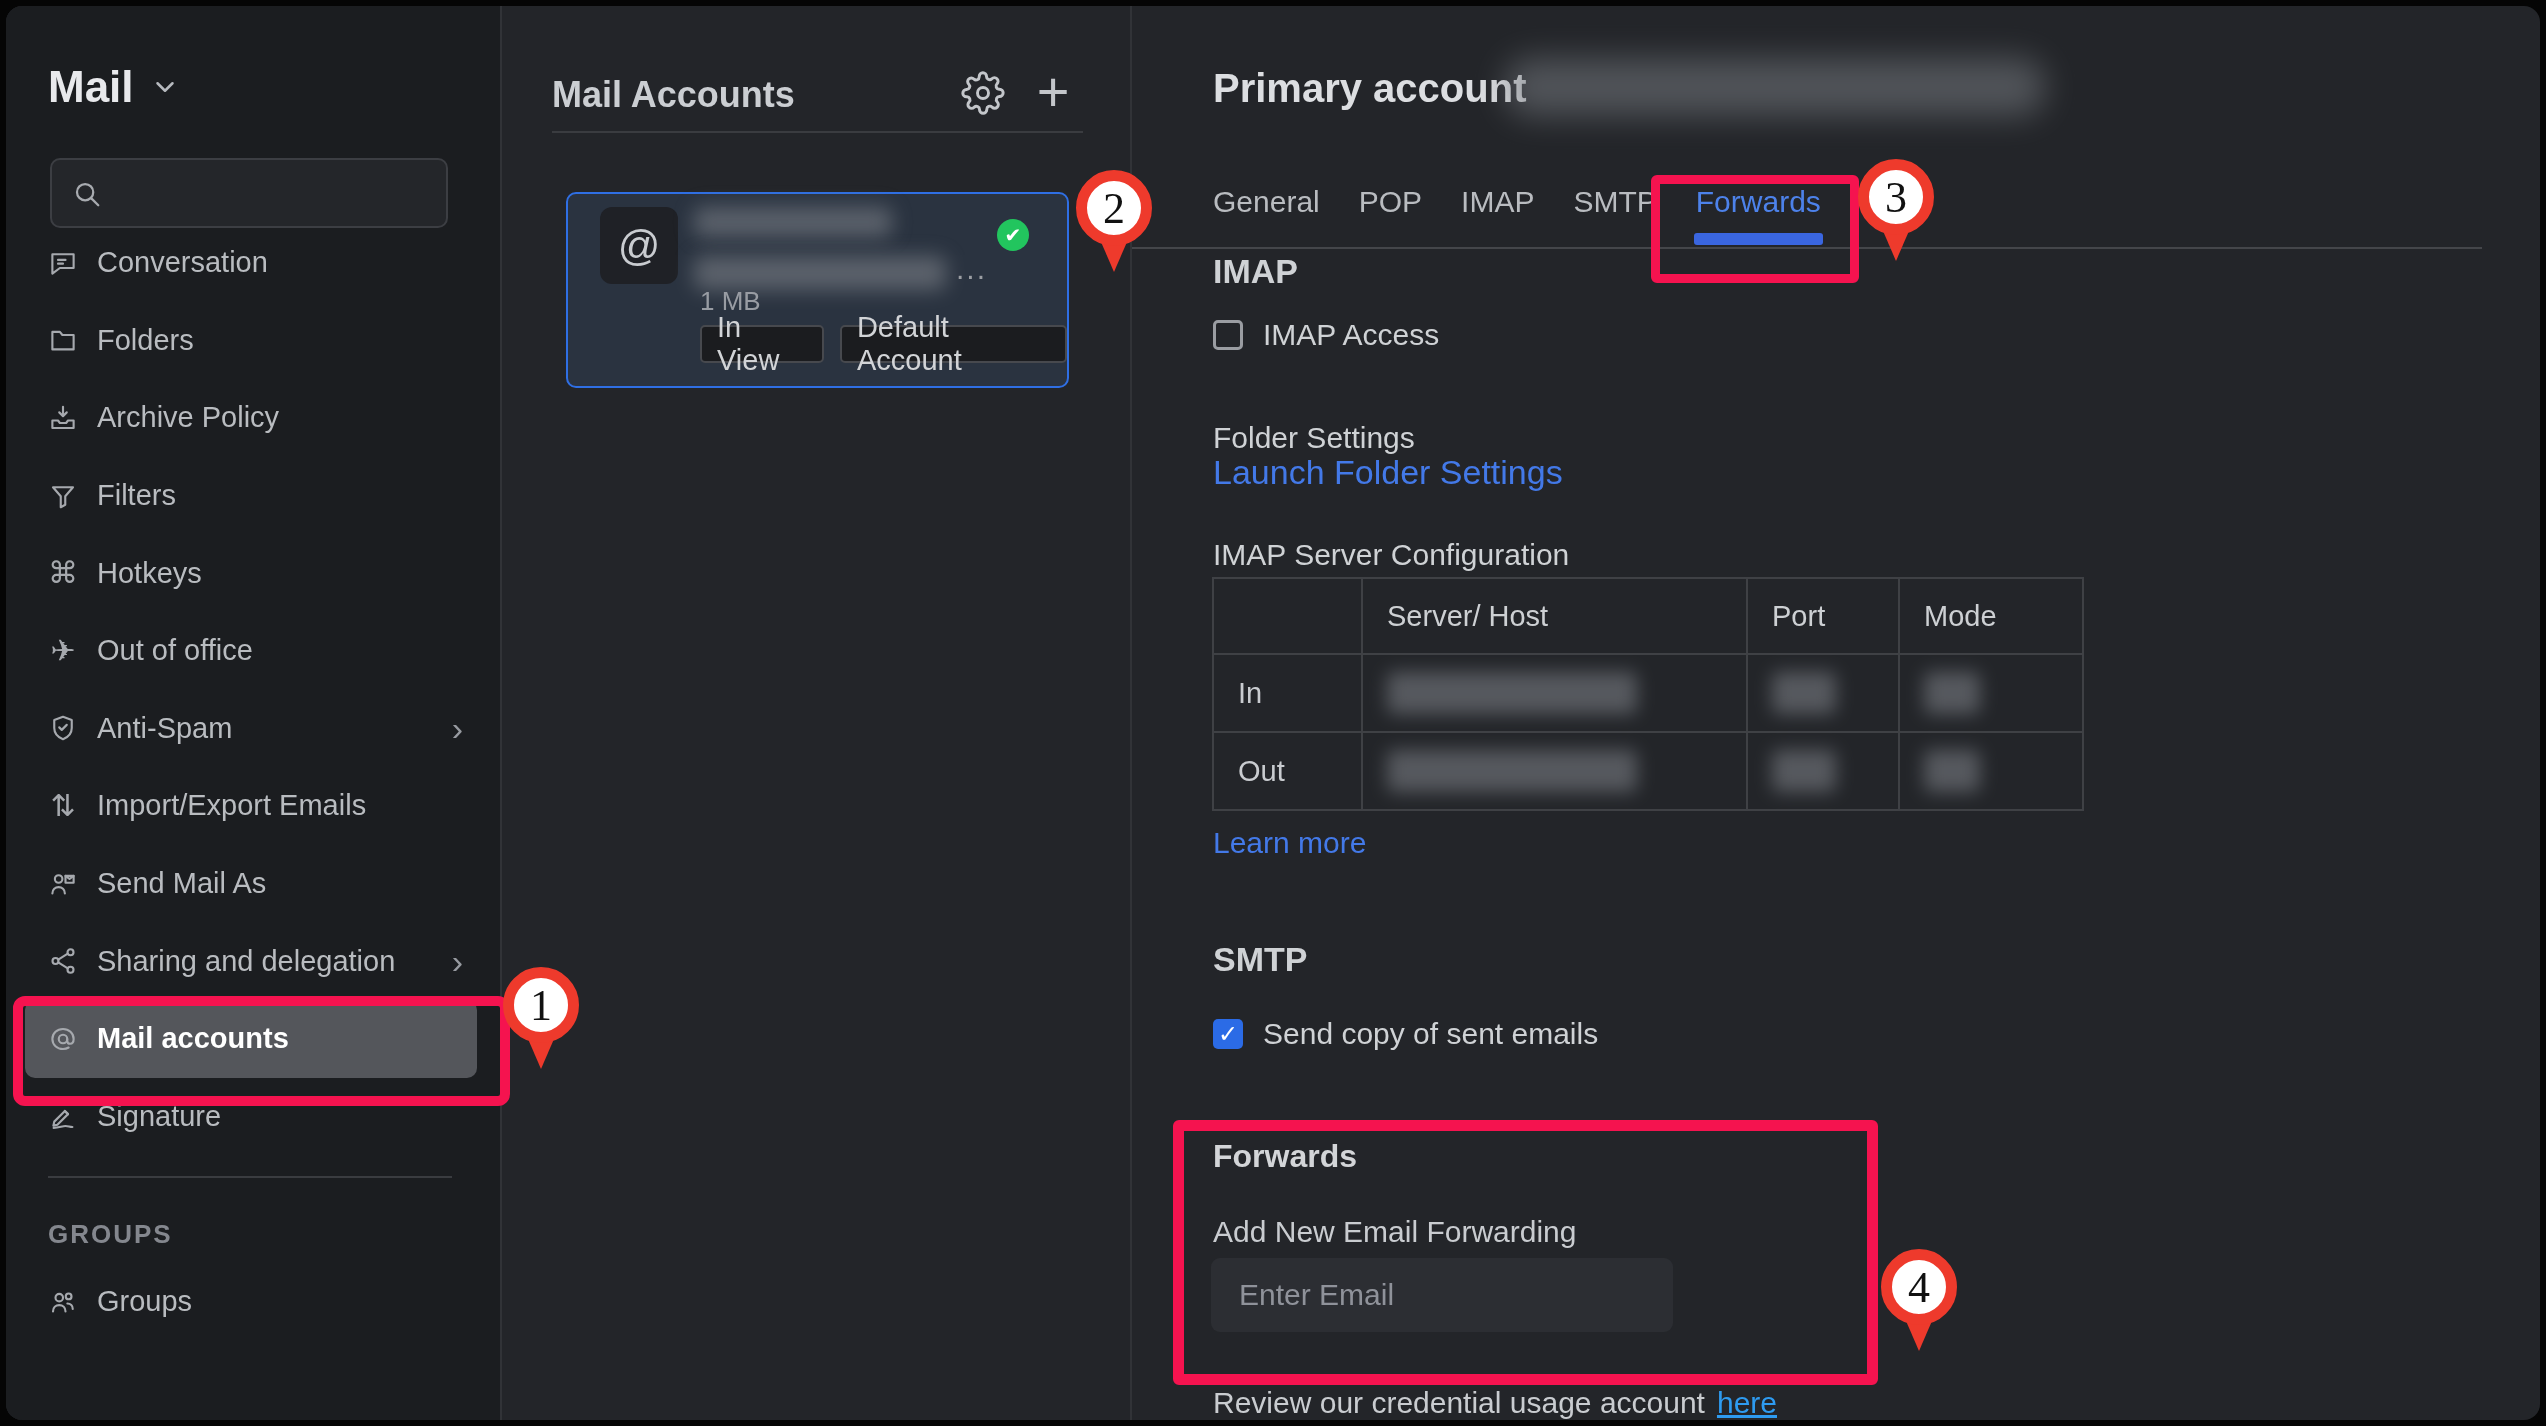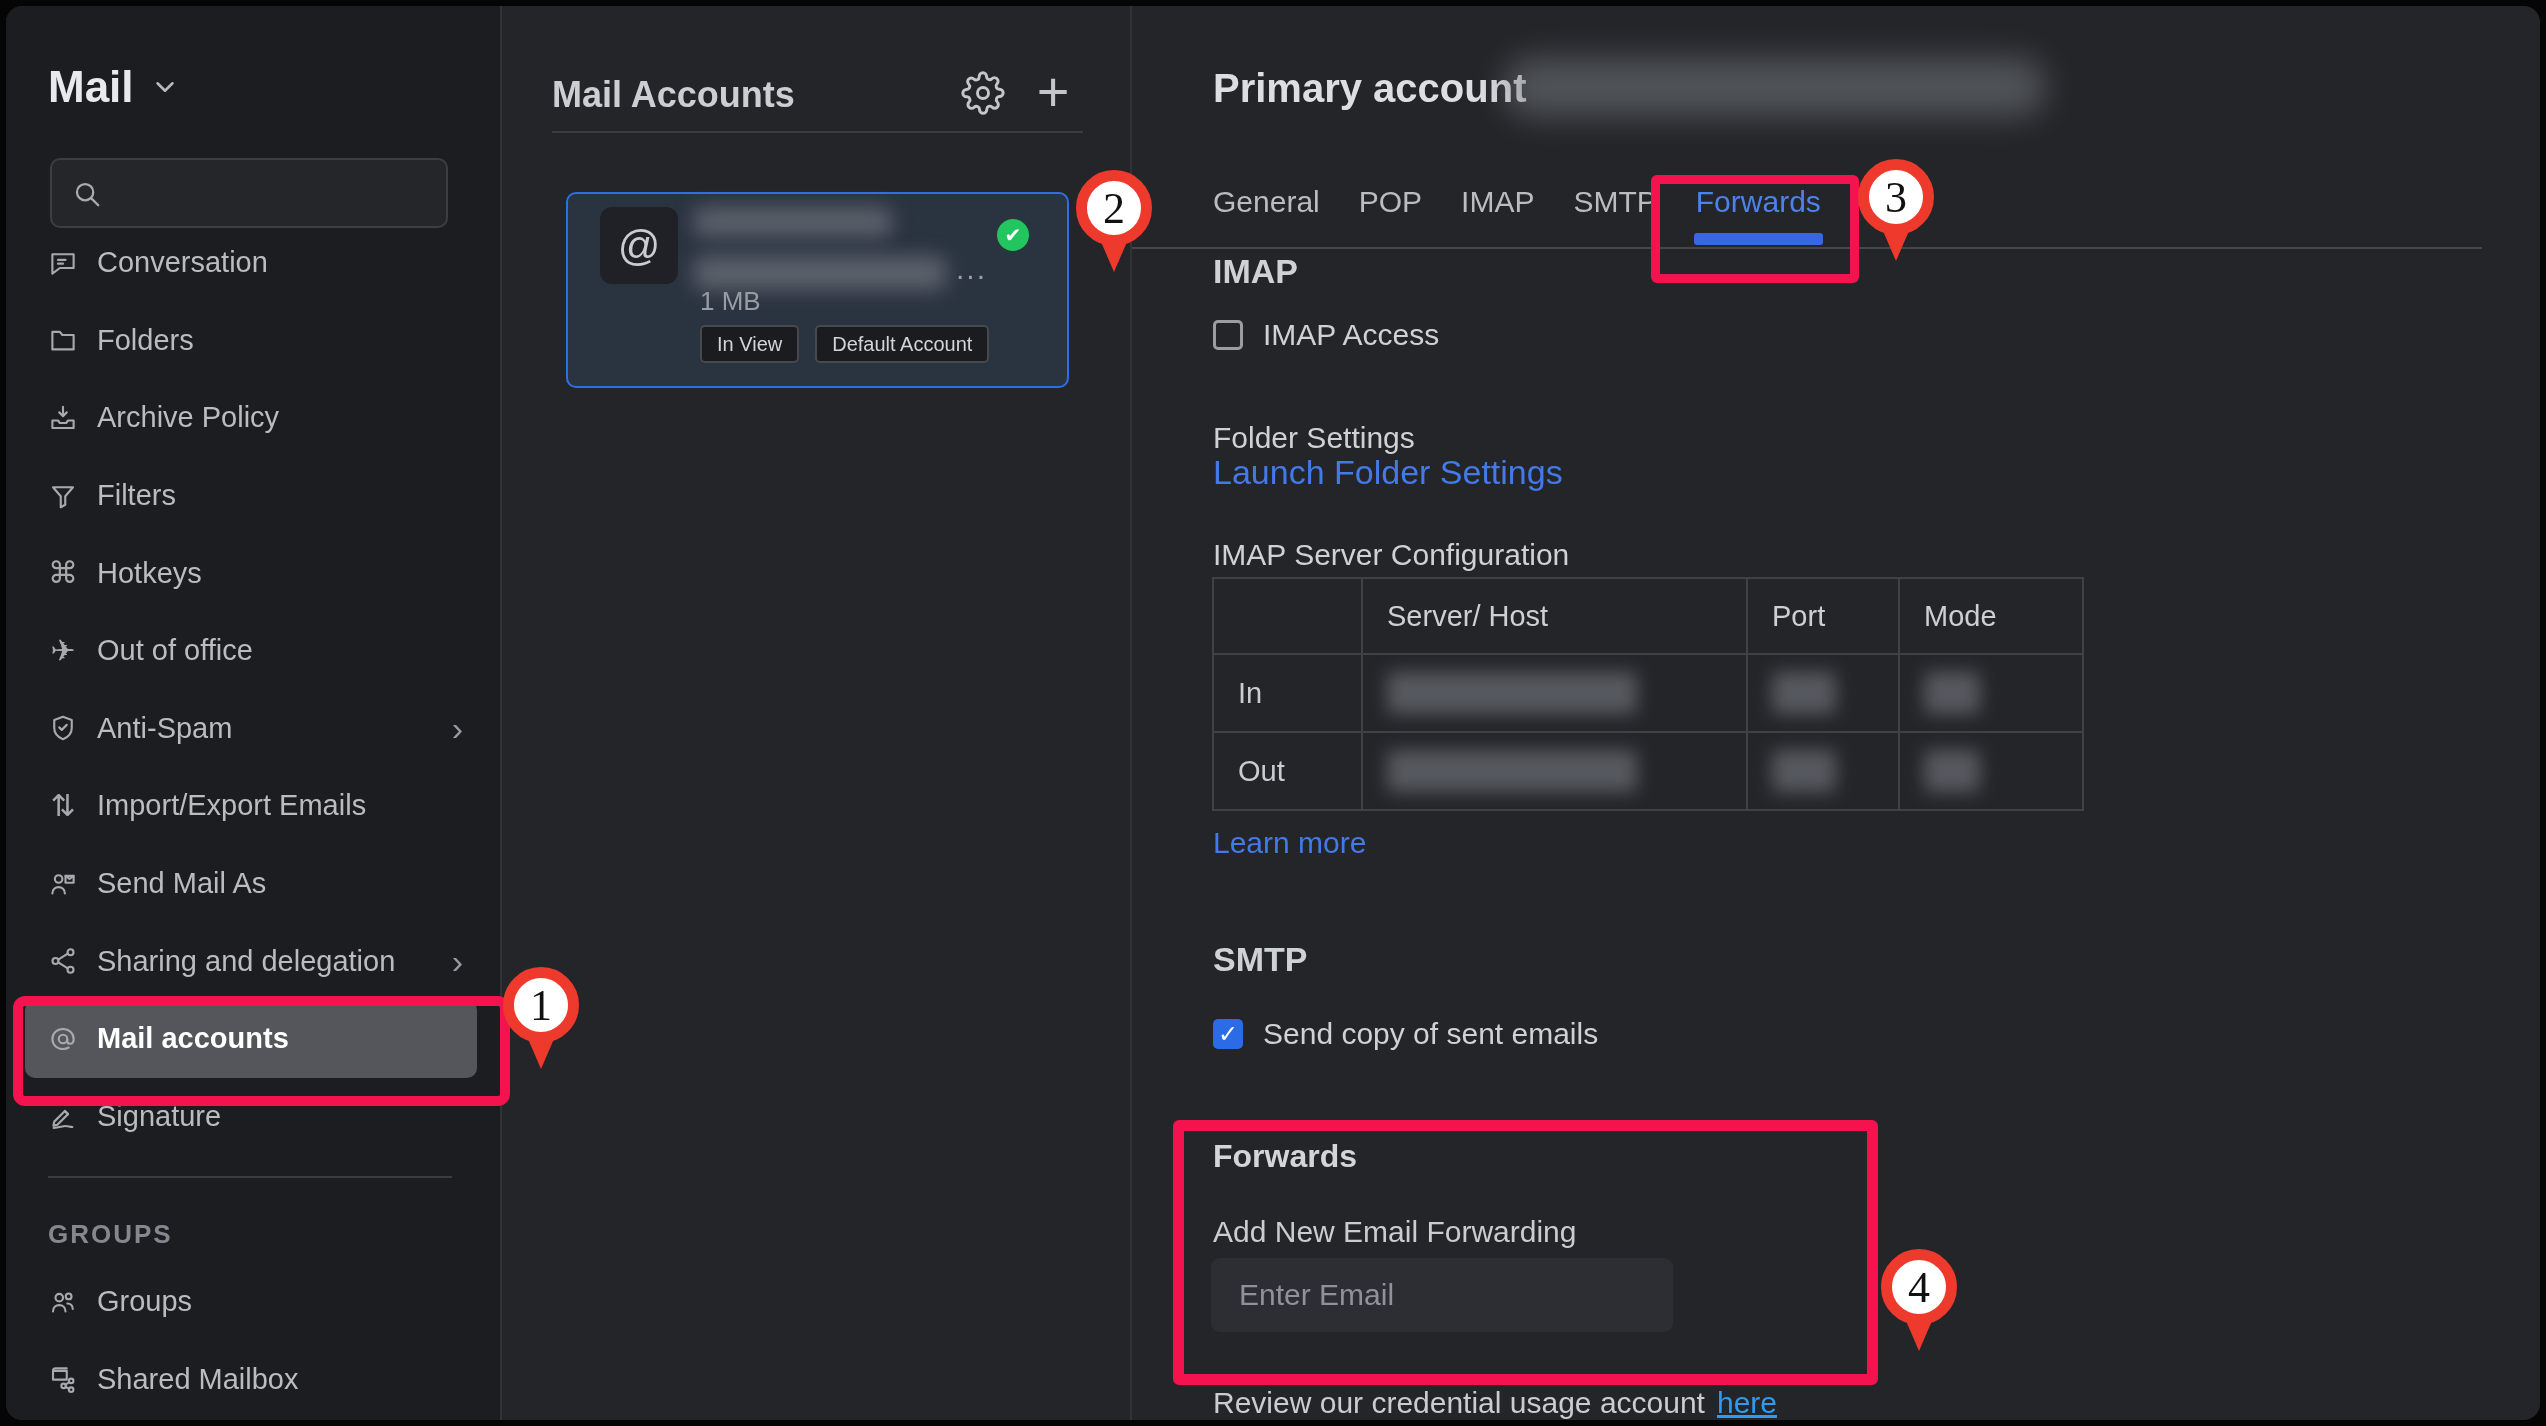--- a/index.html
+++ b/index.html
@@ -42,21 +42,21 @@
   .account-card{position:absolute;left:566px;top:192px;width:503px;height:196px;background:#2a3340;border:2px solid #2f6fe4;border-radius:10px;box-sizing:border-box;cursor:pointer;}
   .avatar{position:absolute;left:32px;top:13px;width:78px;height:77px;background:#1f2126;border-radius:12px;display:flex;align-items:center;justify-content:center;font-size:42px;color:#c9ccd0;}
   .blur-bar{position:absolute;background:#84888f;opacity:.55;filter:blur(10px);border-radius:8px;}
   .card-name{left:126px;top:13px;width:198px;height:30px;}
   .card-email{left:126px;top:62px;width:252px;height:34px;}
   .card-ellipsis{position:absolute;left:388px;top:58px;color:#9b9ea3;font-size:30px;letter-spacing:2px;}
   .check-badge{position:absolute;left:429px;top:25px;width:32px;height:32px;border-radius:50%;background:#22c55e;color:#fff;font-size:20px;font-weight:700;display:flex;align-items:center;justify-content:center;}
   .card-size{position:absolute;left:132px;top:284px;font-size:26px;color:#989ca3;}
   .card-size{top:92px;left:132px;position:absolute;}
   .chips{position:absolute;left:132px;top:131px;display:flex;gap:16px;}
-  .chip{height:38px;box-sizing:border-box;border:2px solid #47494e;background:#1b1c1f;border-radius:5px;color:#d2d4d7;font-size:20px;display:flex;align-items:center;padding:10px 15px;}
+  .chip{height:38px;box-sizing:border-box;border:2px solid #47494e;background:#1b1c1f;border-radius:5px;color:#d2d4d7;font-size:29px;display:flex;align-items:center;padding:10px 15px;}
 
   
   .rp-title{left:1213px;top:66px;font-size:40px;font-weight:700;color:#dcdee1;}
   .rp-title-blur{left:1505px;top:58px;width:540px;height:58px;background:#6f7379;opacity:.6;filter:blur(16px);border-radius:26px;}
   .tabs{position:absolute;left:1213px;top:185px;display:flex;gap:39px;}
   .tab{position:relative;font-size:30px;color:#b9bcc0;padding-bottom:26px;cursor:pointer;}
   .tab.active{color:#4d82ea;font-weight:400;}
   .tab.active::after{content:"";position:absolute;left:-2px;right:-2px;bottom:0;height:12px;border-radius:3px;background:#3a66e0;}
   .tabs-div{position:absolute;left:1132px;top:247px;width:1350px;height:2px;background:#44464a;}
   .sec-h{font-size:34px;font-weight:700;color:#cfd2d5;}
@@ -238,34 +238,20 @@
       <span class="ic">
               <svg viewBox="0 0 24 24">
                 <circle cx="9" cy="8.5" r="3"></circle>
                 <path d="M4 19.5c0-3 2.2-5 5-5s5 2 5 5"></path>
                 <circle cx="16.5" cy="7.5" r="2.3"></circle>
                 <path d="M15.5 13.2c2.6.1 4.3 1.9 4.3 4.3"></path>
               </svg>
             </span>
       <span>Groups</span>
     </div>
-    <div class="nav-item">
-      <span class="ic">
-              <svg viewBox="0 0 24 24">
-                <path d="M4 5.5h11v7H4z"></path>
-                <path d="M4 5.5c0-1.2 1-2 2-2h9"></path>
-                <circle cx="18.5" cy="13.5" r="1.8"></circle>
-                <circle cx="12.5" cy="17.5" r="1.8"></circle>
-                <circle cx="18.5" cy="20.5" r="1.8"></circle>
-                <line x1="14" y1="16.6" x2="17" y2="14.4"></line>
-                <line x1="14" y1="18.4" x2="17" y2="19.8"></line>
-              </svg>
-            </span>
-      <span>Shared Mailbox</span>
-    </div>
   </nav>
 
   <div class="t mp-title">Mail Accounts</div>
   <div class="icon-btn gear-btn">
     <svg viewBox="0 0 24 24" stroke-linecap="round" stroke-linejoin="round">
             <circle cx="12" cy="12" r="3"></circle>
             <path d="M19.4 15a1.65 1.65 0 0 0 .33 1.82l.06.06a2 2 0 1 1-2.83 2.83l-.06-.06a1.65 1.65 0 0 0-1.82-.33 1.65 1.65 0 0 0-1 1.51V21a2 2 0 1 1-4 0v-.09a1.65 1.65 0 0 0-1-1.51 1.65 1.65 0 0 0-1.82.33l-.06.06a2 2 0 1 1-2.83-2.83l.06-.06a1.65 1.65 0 0 0 .33-1.82 1.65 1.65 0 0 0-1.51-1H3a2 2 0 1 1 0-4h.09a1.65 1.65 0 0 0 1.51-1 1.65 1.65 0 0 0-.33-1.82l-.06-.06a2 2 0 1 1 2.83-2.83l.06.06a1.65 1.65 0 0 0 1.82.33h.01a1.65 1.65 0 0 0 1-1.51V3a2 2 0 1 1 4 0v.09a1.65 1.65 0 0 0 1 1.51 1.65 1.65 0 0 0 1.82-.33l.06-.06a2 2 0 1 1 2.83 2.83l-.06.06a1.65 1.65 0 0 0-.33 1.82v.01a1.65 1.65 0 0 0 1.51 1H21a2 2 0 1 1 0 4h-.09a1.65 1.65 0 0 0-1.51 1z"></path>
           </svg>
   </div>
   <div class="icon-btn plus-btn">

